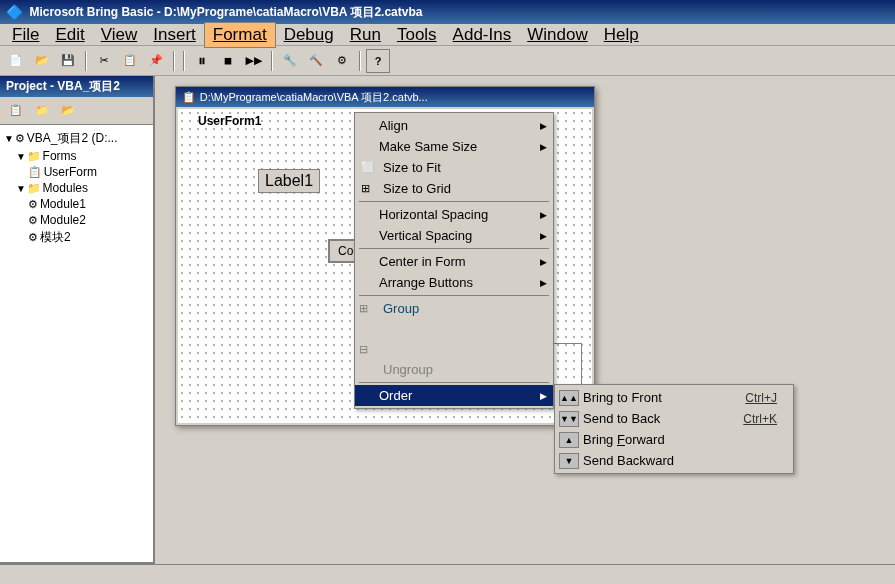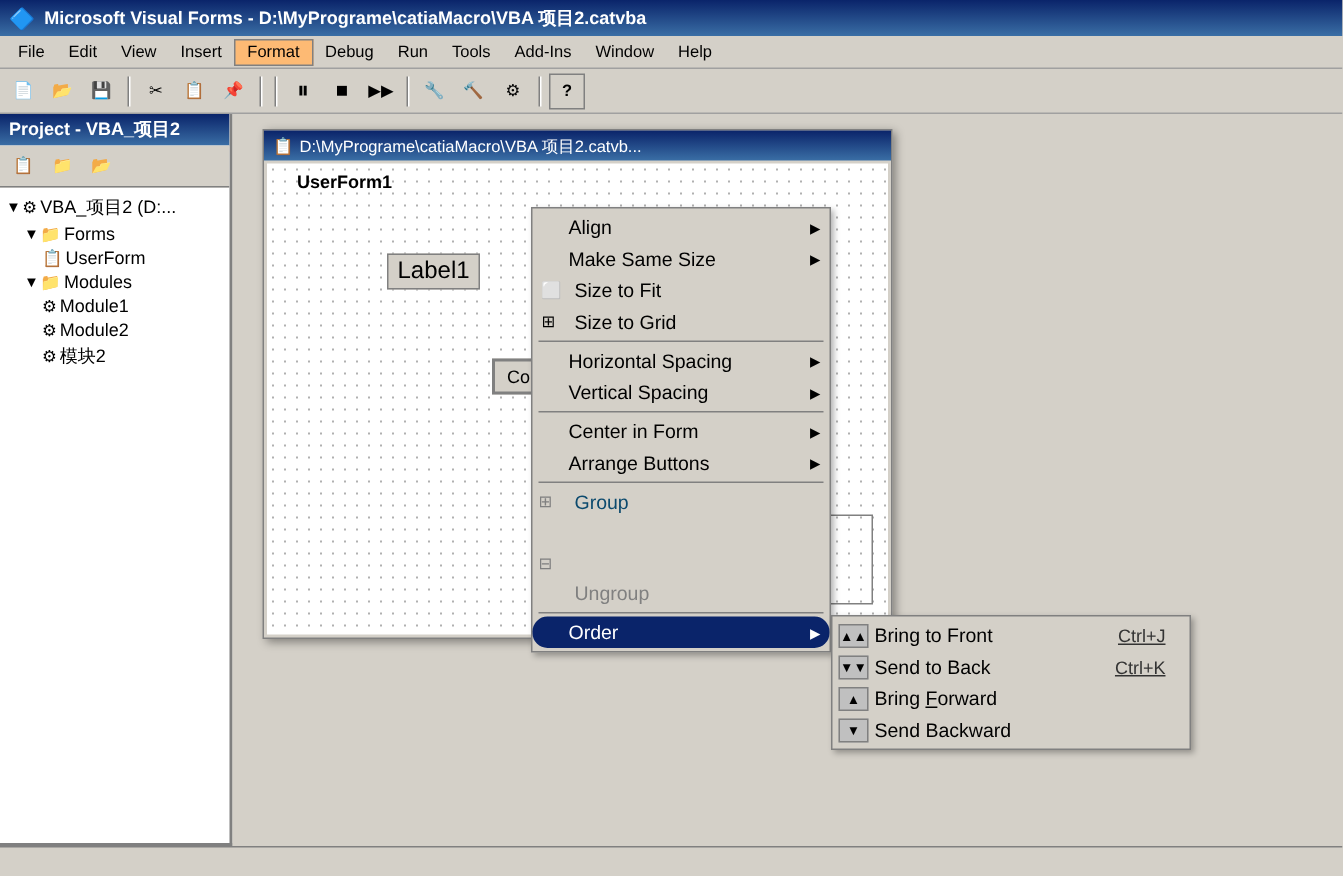--- a/index.html
+++ b/index.html
@@ -31,23 +31,24 @@
       background: #d4d0c8;
       border-bottom: 1px solid #a0a0a0;
       display: flex;
       align-items: center;
       height: 22px;
       padding: 0 4px;
     }
     .menu-item {
       padding: 2px 8px;
       cursor: pointer;
-      font-size: 11px;
+      font-size: 17px;
       color: #000;
       position: relative;
+      text-decoration: underline;
     }
 
     
     .toolbar {
       background: #d4d0c8;
       border-bottom: 1px solid #a0a0a0;
       display: flex;
       align-items: center;
       height: 30px;
       padding: 2px 4px;
@@ -207,21 +208,21 @@
       border-top: 1px solid #808080;
       display: flex;
       align-items: center;
       padding: 0 4px;
       font-size: 11px;
     }
 
     
     .dropdown-container {
       position: absolute;
-      top: 62px;
+      top: 36px;
       left: 199px;
       z-index: 1000;
     }
 
     .menu-dropdown {
       background: #d4d0c8;
       border: 1px solid #808080;
       box-shadow: 2px 2px 4px rgba(0,0,0,0.3);
       min-width: 200px;
       padding: 2px 0;
@@ -238,21 +239,20 @@
     }
     .menu-dropdown-item.has-submenu::after {
       content: '▶';
       position: absolute;
       right: 6px;
       font-size: 9px;
     }
     .menu-dropdown-item.active-item {
       background: #0a246a;
       color: white;
-      border-radius: 10px;
     }
     .menu-dropdown-separator {
       height: 1px;
       background: #808080;
       margin: 2px 4px;
     }
     .menu-dropdown-item.disabled {
       color: #808080;
     }
 
@@ -282,21 +282,21 @@
       color: #333;
       font-size: 12px;
       text-decoration: underline;
     }
   </style>
 </head>
 <body>
 
 <div class="title-bar">
   <span class="title-bar-icon">🔷</span>
-  <span class="title-bar-text">Microsoft Visual Forms - D:\MyPrograme\catiaMacro\VBA 项目2.catvba</span>
+  <span class="title-bar-text">Microsoft Bring Basic - D:\MyPrograme\catiaMacro\VBA 项目2.catvba</span>
 </div>
 
 <div class="menu-bar">
   <div class="menu-item">File</div>
   <div class="menu-item">Edit</div>
   <div class="menu-item">View</div>
   <div class="menu-item">Insert</div>
   <div class="menu-item" style="background:#fdba74;border:1px solid #808080;">Format</div>
   <div class="menu-item">Debug</div>
   <div class="menu-item">Run</div>

